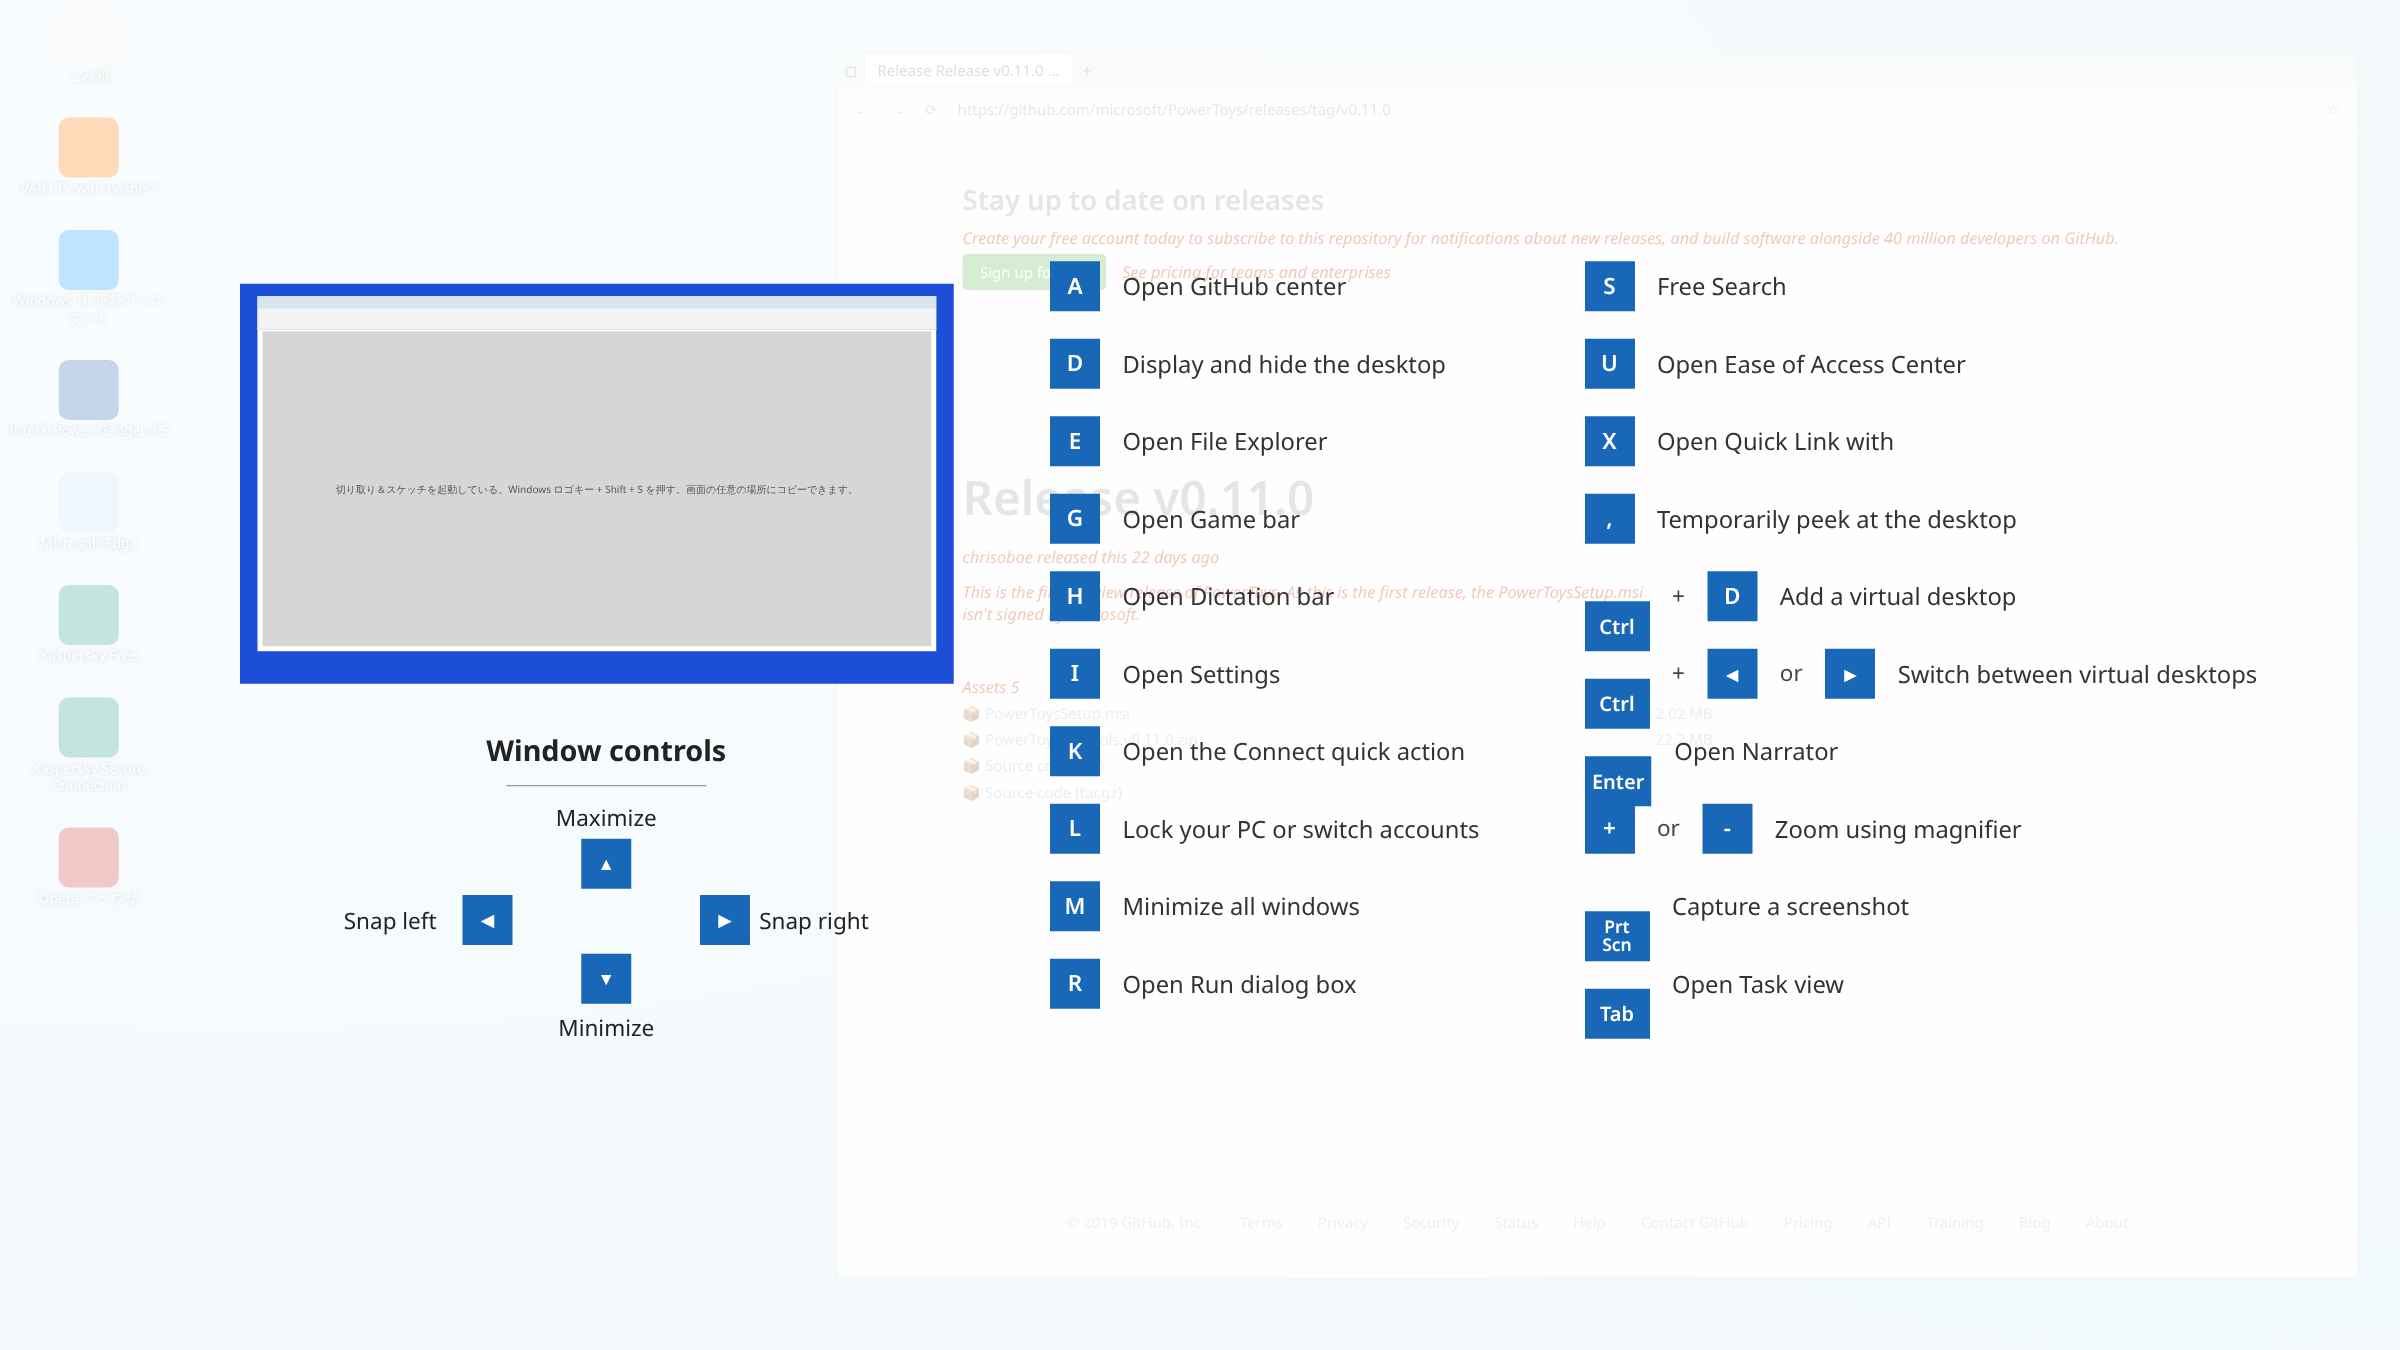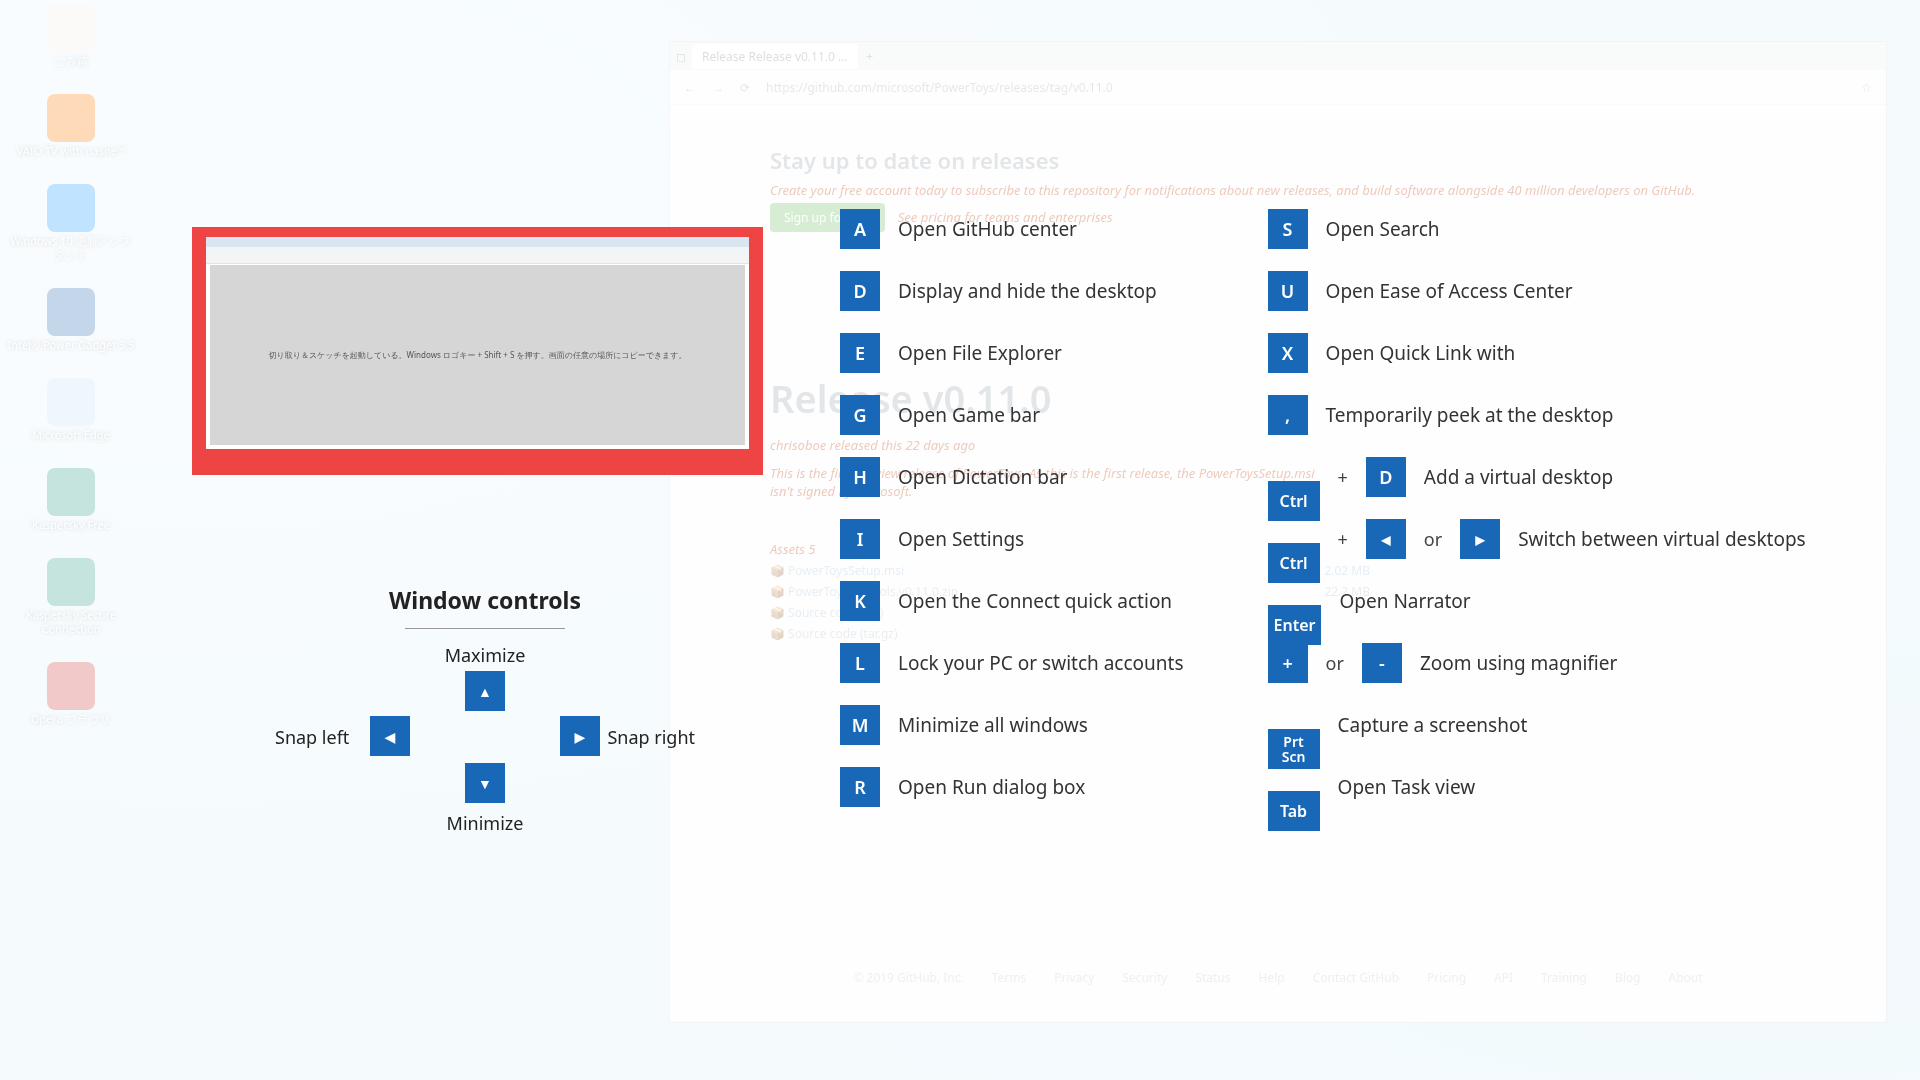--- a/index.html
+++ b/index.html
@@ -123,22 +123,22 @@
     inset: 0;
     background: rgba(255,255,255,0.72);
   }
 
   
   .shot-frame {
     position: absolute;
     left: 192px;
     top: 227px;
     width: 571px;
-    height: 248px;
-    background: #ef4444;
+    height: 320px;
+    background: #1d4ed8;
   }
   .shot-inner {
     position: absolute;
     left: 14px; top: 10px;
     right: 14px; bottom: 26px;
     background: #fff;
   }
   .shot-title {
     height: 10px;
     background: #d9e6f2;
@@ -409,21 +409,21 @@
           <span class="key-desc">Minimize all windows</span>
         </div>
         <div class="key-row">
           <div class="key">R</div>
           <span class="key-desc">Open Run dialog box</span>
         </div>
       </div>
     <div class="key-col" id="colR">
         <div class="key-row col2-row">
           <div class="key">S</div>
-          <span class="key-desc">Open Search</span>
+          <span class="key-desc">Free Search</span>
         </div>
         <div class="key-row col2-row">
           <div class="key">U</div>
           <span class="key-desc">Open Ease of Access Center</span>
         </div>
         <div class="key-row col2-row">
           <div class="key">X</div>
           <span class="key-desc">Open Quick Link with</span>
         </div>
         <div class="key-row col2-row">

